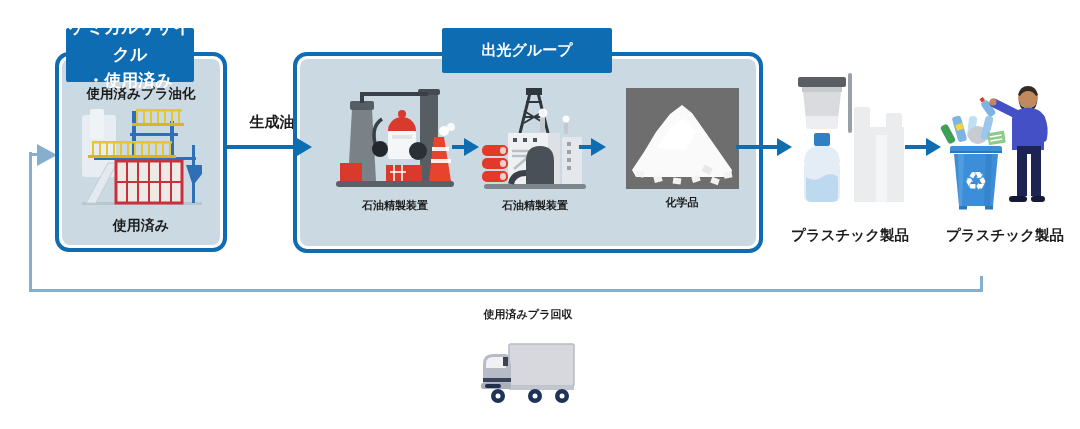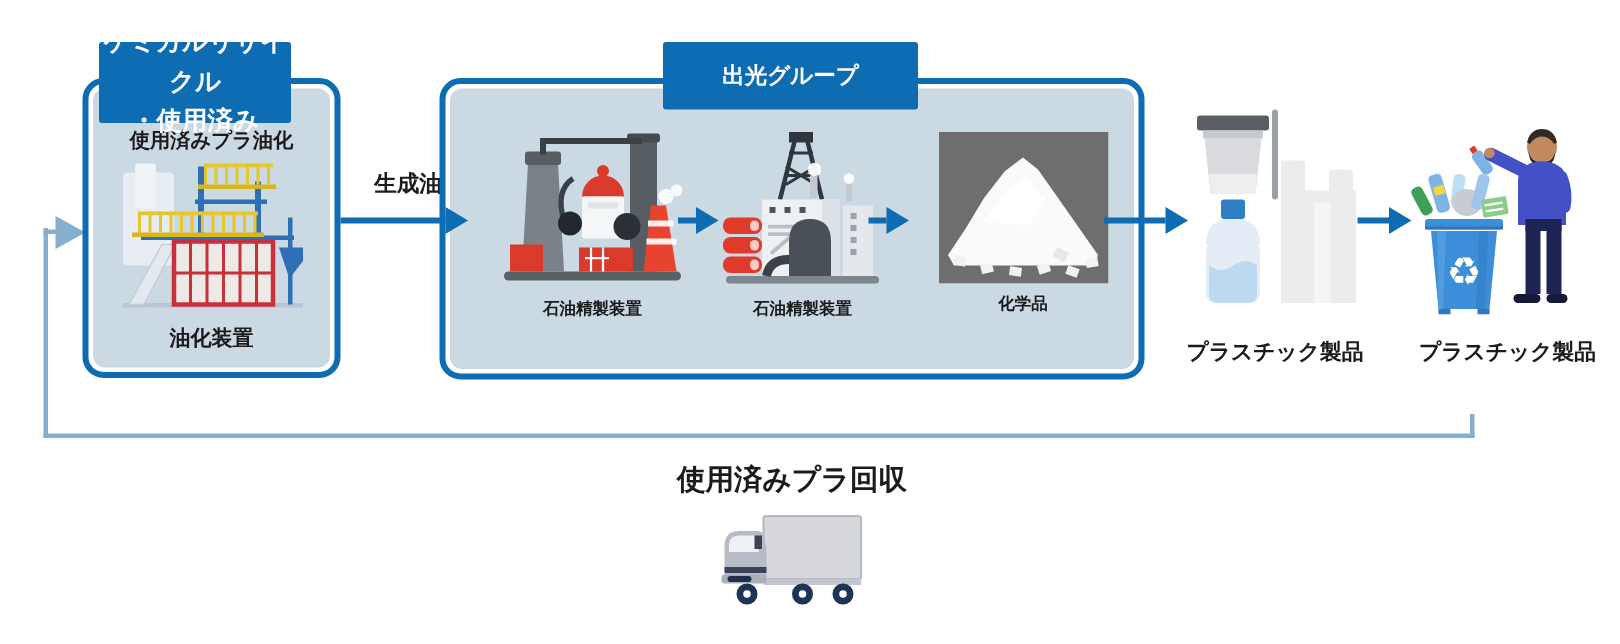--- a/index.html
+++ b/index.html
@@ -96,21 +96,21 @@
           <line x1="53" y1="56" x2="53" y2="98"></line>
             <line x1="64" y1="56" x2="64" y2="98"></line>
           <line x1="75" y1="56" x2="75" y2="98"></line>
             <line x1="86" y1="56" x2="86" y2="98"></line>
           <line x1="97" y1="56" x2="97" y2="98"></line>
           <line x1="42" y1="77" x2="108" y2="77"></line>
         </g>
         <path d="M112,60 h16 v9 l-7,9 h-3 z" fill="#2f6fb5"></path>
       </svg>
 
-      <div class="lbl" style="left:0;right:0;top:158px;font-size:14px;">油化装置</div>
+      <div class="lbl" style="left:0;right:0;top:158px;font-size:14px;">使用済み</div>
     </div>
   </div>
   <div class="header-tab" style="left:66px;top:28px;width:128px;height:54px;font-size:17px;line-height:1.55;">
     <span>ケミカルリサイクル</span>
     <span>・使用済み</span>
   </div>
 
   <div class="lbl" style="left:230px;top:113px;width:84px;font-size:15px;">生成油</div>
   <div class="arrow" style="left:227px;top:145px;width:70px;"></div>
 
@@ -268,21 +268,21 @@
       <rect x="79" y="72" width="10" height="46" fill="#1d2352"></rect>
       <rect x="93" y="72" width="10" height="46" fill="#1d2352"></rect>
       <rect x="71" y="118" width="18" height="6" rx="3" fill="#141938"></rect>
       <rect x="93" y="118" width="14" height="6" rx="3" fill="#141938"></rect>
     </g>
   </svg>
   <div class="lbl" style="left:940px;top:225px;width:130px;font-size:14.5px;line-height:21px;">
     <div>プラスチック製品</div>
   </div>
 
-  <div class="lbl" style="left:438px;top:307px;width:180px;font-size:19px;">使用済みプラ回収</div>
+  <div class="lbl" style="left:438px;top:307px;width:180px;font-size:11px;">使用済みプラ回収</div>
   <svg class="abs" style="left:479px;top:339px;" width="100" height="68" viewBox="0 0 100 68">
     <rect x="30" y="5" width="65" height="42" rx="1.5" fill="#d6d8de" stroke="#b7bbc3" stroke-width="1.5"></rect>
     <rect x="30" y="47" width="65" height="4" fill="#c3c6cd"></rect>
     <path d="M4,48 V25 q0,-10 10,-10 h12 q3,0 4,3 l2,8 v22 Z" fill="#b6bbc5"></path>
     <path d="M7,25 q0,-7 7,-7 h10 l3,11 H7 Z" fill="#eff1f4"></path>
     <rect x="24" y="18" width="5" height="9" fill="#3c4452"></rect>
     <rect x="4" y="39" width="28" height="4" fill="#39445c"></rect>
     <rect x="2" y="44" width="30" height="6" rx="2" fill="#aab0ba"></rect>
     <rect x="6" y="45" width="16" height="4" rx="2" fill="#232e4a"></rect>
     <circle cx="19" cy="57" r="7" fill="#1f3257"></circle>

